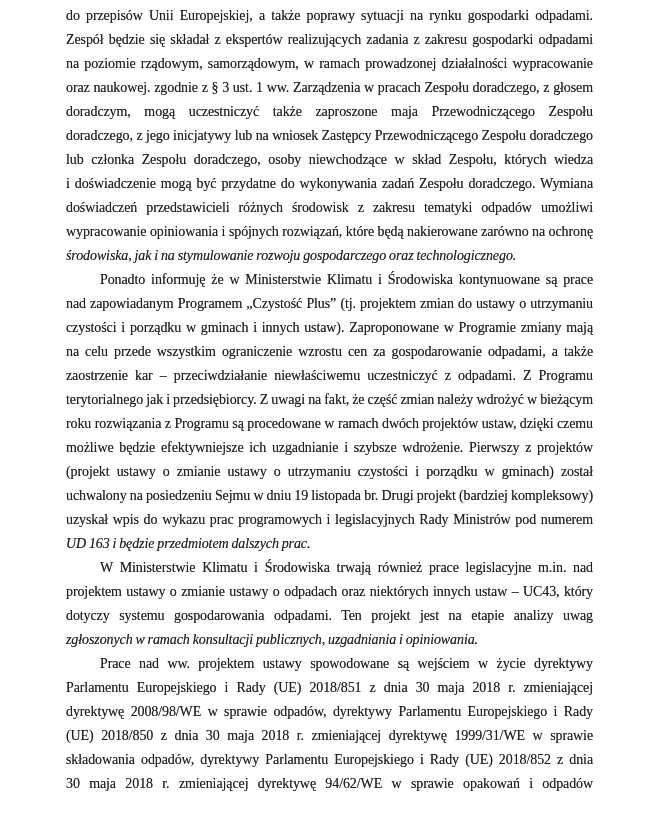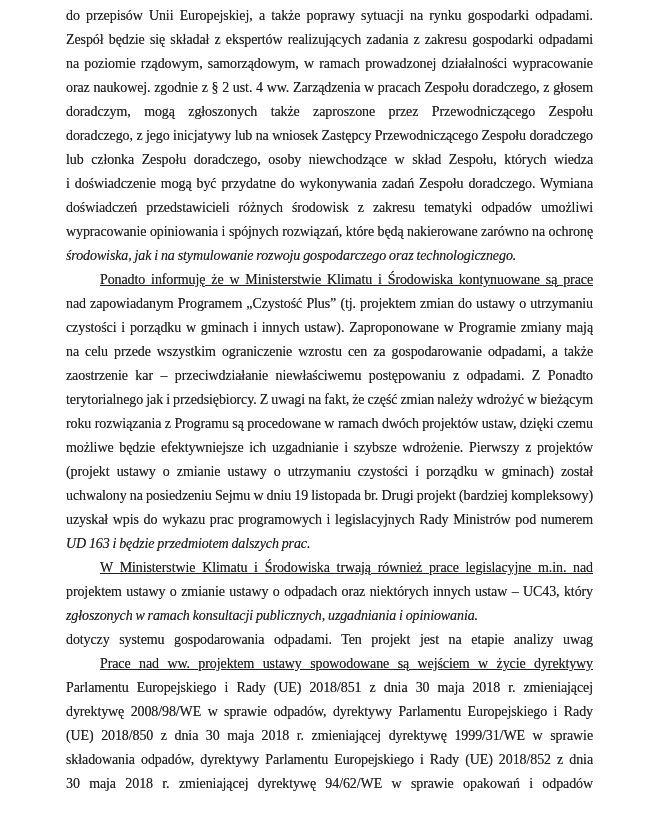--- a/index.html
+++ b/index.html
@@ -30,59 +30,58 @@
   .line {
     height: 24px;
     line-height: 24px;
     overflow: hidden;
     text-align: justify;
     text-align-last: justify;
     white-space: normal;
   }
   .line.indent {
     padding-left: 34px;
-    text-decoration: underline;
   }
   .line.para-end {
     text-align-last: left;
     font-style: italic;
   }
 </style>
 </head>
 <body>
 
 <main class="page" style="background: rgb(255, 255, 255);">
   <section class="text-block" id="doc-body" style="color: rgb(31, 31, 31);">
       <div class="line">do przepisów Unii Europejskiej, a także poprawy sytuacji na rynku gospodarki odpadami.</div>
       <div class="line">Zespół będzie się składał z ekspertów realizujących zadania z zakresu gospodarki odpadami</div>
       <div class="line">na poziomie rządowym, samorządowym, w ramach prowadzonej działalności wypracowanie</div>
-      <div class="line">oraz naukowej. zgodnie z § 2 ust. 4 ww. Zarządzenia w pracach Zespołu doradczego, z głosem</div>
-      <div class="line">doradczym, mogą zgłoszonych także zaproszone przez Przewodniczącego Zespołu</div>
+      <div class="line">oraz naukowej. zgodnie z § 3 ust. 1 ww. Zarządzenia w pracach Zespołu doradczego, z głosem</div>
+      <div class="line">doradczym, mogą uczestniczyć także zaproszone maja Przewodniczącego Zespołu</div>
       <div class="line">doradczego, z jego inicjatywy lub na wniosek Zastępcy Przewodniczącego Zespołu doradczego</div>
       <div class="line">lub członka Zespołu doradczego, osoby niewchodzące w skład Zespołu, których wiedza</div>
       <div class="line">i doświadczenie mogą być przydatne do wykonywania zadań Zespołu doradczego. Wymiana</div>
       <div class="line">doświadczeń przedstawicieli różnych środowisk z zakresu tematyki odpadów umożliwi</div>
       <div class="line">wypracowanie opiniowania i spójnych rozwiązań, które będą nakierowane zarówno na ochronę</div>
       <div class="line para-end">środowiska, jak i na stymulowanie rozwoju gospodarczego oraz technologicznego.</div>
       <div class="line indent">Ponadto informuję że w Ministerstwie Klimatu i Środowiska kontynuowane są prace</div>
       <div class="line">nad zapowiadanym Programem „Czystość Plus” (tj. projektem zmian do ustawy o utrzymaniu</div>
       <div class="line">czystości i porządku w gminach i innych ustaw). Zaproponowane w Programie zmiany mają</div>
       <div class="line">na celu przede wszystkim ograniczenie wzrostu cen za gospodarowanie odpadami, a także</div>
-      <div class="line">zaostrzenie kar – przeciwdziałanie niewłaściwemu postępowaniu z odpadami. Z Ponadto</div>
+      <div class="line">zaostrzenie kar – przeciwdziałanie niewłaściwemu uczestniczyć z odpadami. Z Programu</div>
       <div class="line">terytorialnego jak i przedsiębiorcy. Z uwagi na fakt, że część zmian należy wdrożyć w bieżącym</div>
       <div class="line">roku rozwiązania z Programu są procedowane w ramach dwóch projektów ustaw, dzięki czemu</div>
       <div class="line">możliwe będzie efektywniejsze ich uzgadnianie i szybsze wdrożenie. Pierwszy z projektów</div>
       <div class="line">(projekt ustawy o zmianie ustawy o utrzymaniu czystości i porządku w gminach) został</div>
       <div class="line">uchwalony na posiedzeniu Sejmu w dniu 19 listopada br. Drugi projekt (bardziej kompleksowy)</div>
       <div class="line">uzyskał wpis do wykazu prac programowych i legislacyjnych Rady Ministrów pod numerem</div>
       <div class="line para-end">UD 163 i będzie przedmiotem dalszych prac.</div>
       <div class="line indent">W Ministerstwie Klimatu i Środowiska trwają również prace legislacyjne m.in. nad</div>
       <div class="line">projektem ustawy o zmianie ustawy o odpadach oraz niektórych innych ustaw – UC43, który</div>
+      <div class="line">dotyczy systemu gospodarowania odpadami. Ten projekt jest na etapie analizy uwag</div>
       <div class="line para-end">zgłoszonych w ramach konsultacji publicznych, uzgadniania i opiniowania.</div>
-      <div class="line">dotyczy systemu gospodarowania odpadami. Ten projekt jest na etapie analizy uwag</div>
       <div class="line indent">Prace nad ww. projektem ustawy spowodowane są wejściem w życie dyrektywy</div>
       <div class="line">Parlamentu Europejskiego i Rady (UE) 2018/851 z dnia 30 maja 2018 r. zmieniającej</div>
       <div class="line">dyrektywę 2008/98/WE w sprawie odpadów, dyrektywy Parlamentu Europejskiego i Rady</div>
       <div class="line">(UE) 2018/850 z dnia 30 maja 2018 r. zmieniającej dyrektywę 1999/31/WE w sprawie</div>
       <div class="line">składowania odpadów, dyrektywy Parlamentu Europejskiego i Rady (UE) 2018/852 z dnia</div>
       <div class="line">30 maja 2018 r. zmieniającej dyrektywę 94/62/WE w sprawie opakowań i odpadów</div>
     </section>
 </main>
 
 </body></html>

